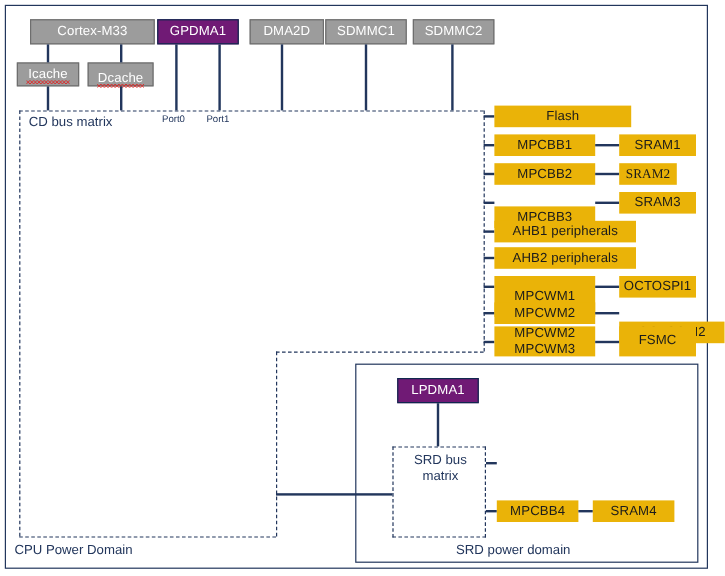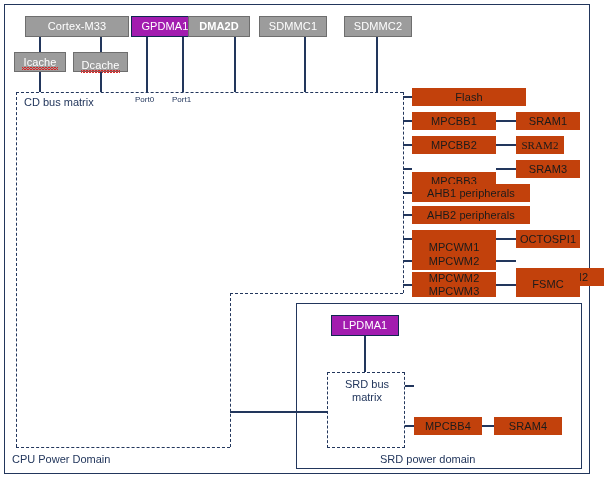--- a/index.html
+++ b/index.html
@@ -38,26 +38,26 @@
     line-height:1.12;
     letter-spacing:0.1px;
     white-space:pre-line;
   }
   .blk.gray{
     background:#9c9c9c;
     border:1px solid #6e6e6e;
     color:#ffffff;
   }
   .blk.navy{
-    background:#a21caf;
+    background:#701a75;
     border:1px solid #10284f;
     color:#ffffff;
   }
   .blk.yellow{
-    background:#c2410c;
+    background:#eab308;
     border:none;
     color:#1b1b1b;
   }
 
   
   .squiggle{
     position:relative;
     display:inline-block;
   }
   .squiggle::after{
@@ -108,23 +108,23 @@
 <body>
 
 <div id="canvas">
 
   <div class="frame" style="left:4px;top:4px;width:586px;height:470px;"></div>
 
   <div class="blk gray" style="left:25px;top:16px;width:104px;height:21px;">Cortex-M33</div>
 
   <div class="blk navy" style="left:131px;top:16px;width:68px;height:21px;">GPDMA1</div>
 
-  <div class="blk gray" style="left:188px;top:16px;width:62px;height:21px;font-weight:bold;">DMA2D</div>
-
-  <div class="blk gray" style="left:259px;top:16px;width:68px;height:21px;">SDMMC1</div>
+  <div class="blk gray" style="left:208px;top:16px;width:62px;height:21px;">DMA2D</div>
+
+  <div class="blk gray" style="left:271px;top:16px;width:68px;height:21px;">SDMMC1</div>
 
   <div class="blk gray" style="left:344px;top:16px;width:68px;height:21px;">SDMMC2</div>
 
   <div class="blk gray" style="left:14px;top:52px;width:52px;height:20px;">
     <span class="squiggle">Icache</span>
   </div>
 
   <div class="blk gray" style="left:73px;top:52px;width:55px;height:20px;align-items:flex-end;">
     <span class="squiggle">Dcache</span>
   </div>

